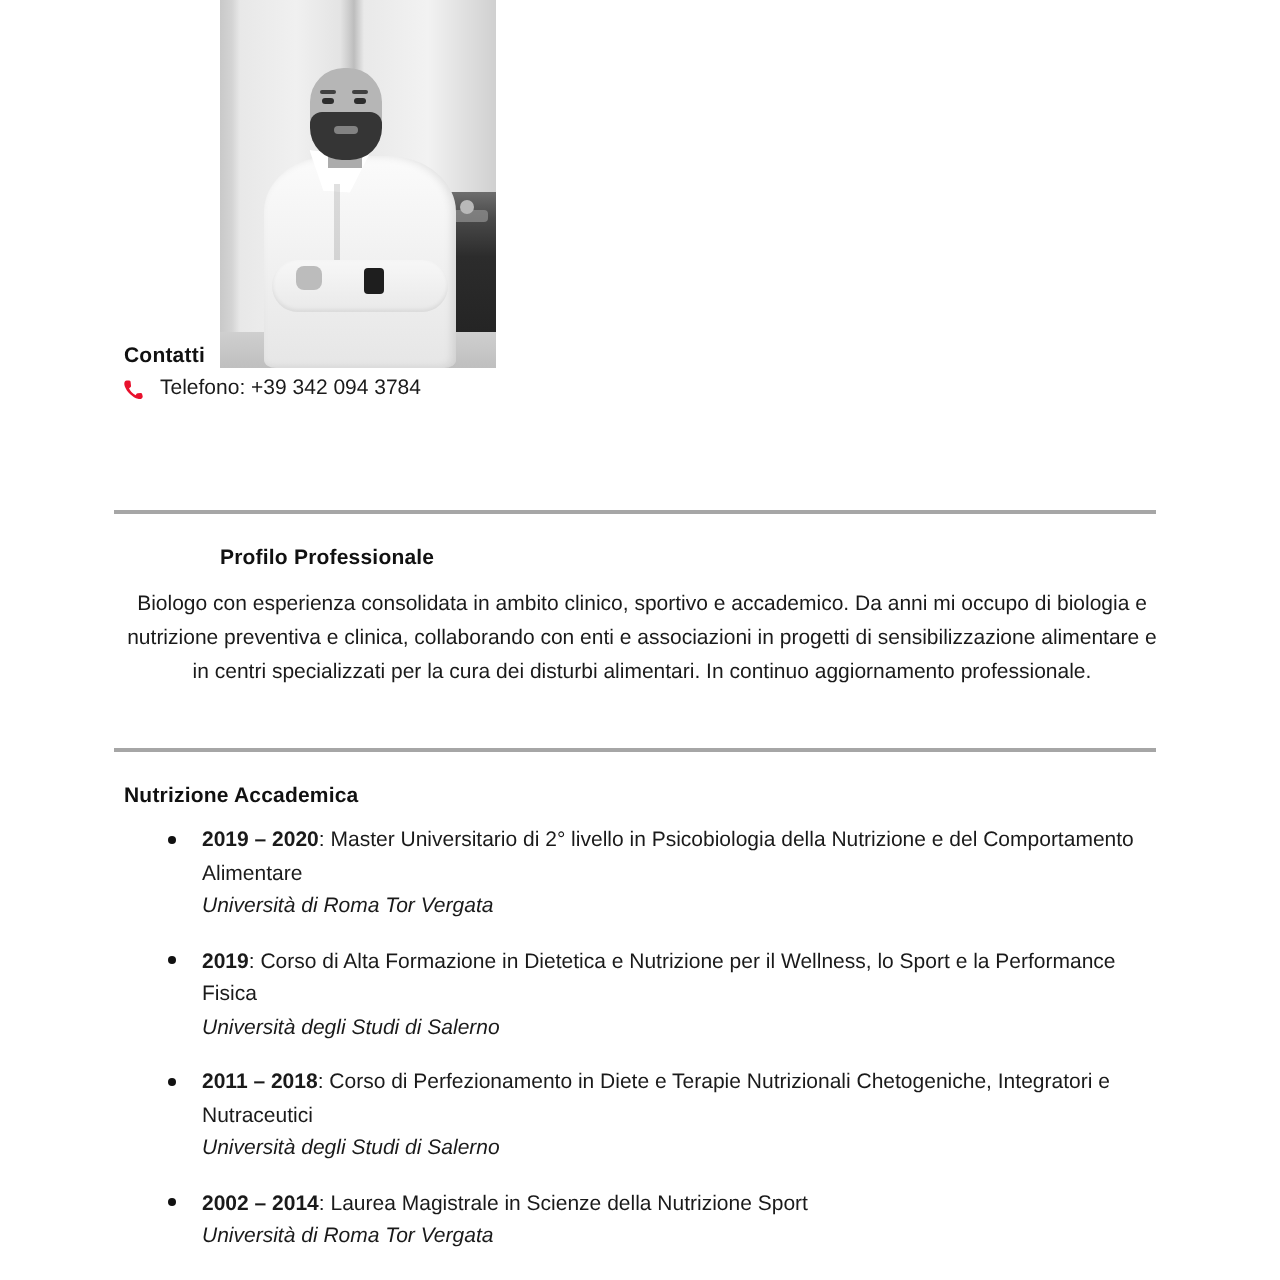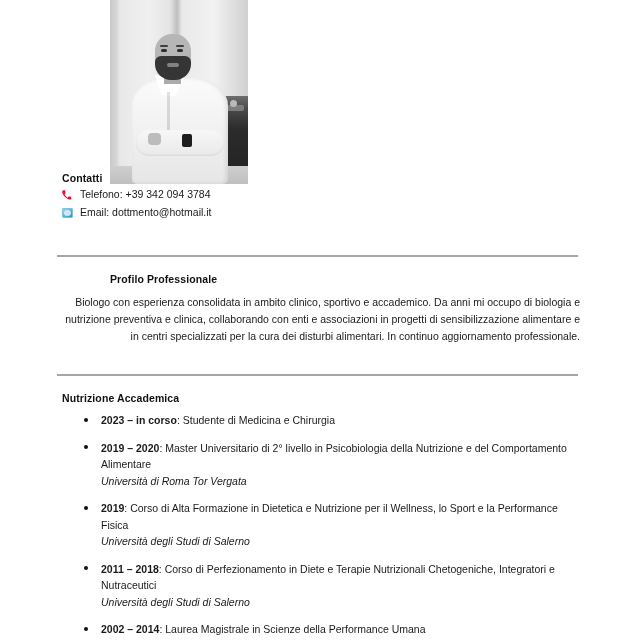--- a/index.html
+++ b/index.html
@@ -258,21 +258,21 @@
   #divider-2 { top: 374px; }
 
   .body-text {
     position: absolute;
     left: 62px;
     top: 294px;
     width: 518px;
     font-size: 10.5px;
     line-height: 17px;
     color: #1a1a1a;
-    text-align: right;
+    text-align: center;
   }
 
   .edu-list {
     position: absolute;
     left: 62px;
     top: 412px;
     width: 518px;
     margin: 0;
     padding: 0;
     list-style: none;
@@ -334,58 +334,48 @@
 
   <ul class="contact-list">
     <li class="contact-item">
       <span class="contact-ico ico-phone">
         <svg width="12" height="12" viewBox="0 0 16 16" aria-hidden="true">
           <path d="M3.2 1.6c-.5 0-1 .3-1.3.8-.5.9-.5 2 0 3.2.7 1.9 2 3.7 3.6 5.2 1.6 1.5 3.4 2.6 5.1 3.1 1.1.3 2.1.2 2.7-.4.4-.4.6-.9.5-1.3l-.4-1.5c-.1-.4-.5-.7-.9-.7l-2 .1c-.4 0-.7.2-.9.5l-.5.9c-1.1-.6-2-1.3-2.8-2.2-.7-.8-1.2-1.6-1.6-2.5l.9-.6c.3-.2.5-.6.4-1L5.7 2.4c-.1-.4-.4-.7-.8-.8l-1.7 0z" fill="#e8112d"></path>
         </svg>
       </span>
       <span class="contact-text">Telefono: +39 342 094 3784</span>
     </li>
-    <li class="contact-item">
-      <span class="contact-ico">
-        <span class="ico-mail"></span>
-      </span>
-      <span class="contact-text">Email: dottmento@hotmail.it</span>
-    </li>
   </ul>
 
   <div class="divider" id="divider-1"></div>
 
   <div class="section-title" id="profilo-title">Profilo Professionale</div>
 
   <div class="body-text">Biologo con esperienza consolidata in ambito clinico, sportivo e accademico. Da anni mi occupo di biologia e nutrizione preventiva e clinica, collaborando con enti e associazioni in progetti di sensibilizzazione alimentare e in centri specializzati per la cura dei disturbi alimentari. In continuo aggiornamento professionale.</div>
 
   <div class="divider" id="divider-2"></div>
 
   <div class="section-title" id="formazione-title">Nutrizione Accademica</div>
 
   <ul class="edu-list">
-    <li class="edu-item">
-      <span class="bullet"></span>
-      <span class="edu-period">2023 – in corso</span><span class="edu-desc">: Studente di Medicina e Chirurgia</span>
-    </li>
     <li class="edu-item">
       <span class="bullet"></span>
       <span class="edu-period">2019 – 2020</span><span class="edu-desc">: Master Universitario di 2° livello in Psicobiologia della Nutrizione e del Comportamento Alimentare</span>
       <span class="edu-school">Università di Roma Tor Vergata</span>
     </li>
     <li class="edu-item">
       <span class="bullet"></span>
       <span class="edu-period">2019</span><span class="edu-desc">: Corso di Alta Formazione in Dietetica e Nutrizione per il Wellness, lo Sport e la Performance Fisica</span>
       <span class="edu-school">Università degli Studi di Salerno</span>
     </li>
     <li class="edu-item">
       <span class="bullet"></span>
       <span class="edu-period">2011 – 2018</span><span class="edu-desc">: Corso di Perfezionamento in Diete e Terapie Nutrizionali Chetogeniche, Integratori e Nutraceutici</span>
       <span class="edu-school">Università degli Studi di Salerno</span>
     </li>
     <li class="edu-item">
       <span class="bullet"></span>
-      <span class="edu-period">2002 – 2014</span><span class="edu-desc">: Laurea Magistrale in Scienze della Performance Umana</span>
+      <span class="edu-period">2002 – 2014</span><span class="edu-desc">: Laurea Magistrale in Scienze della Nutrizione Sport</span>
       <span class="edu-school">Università di Roma Tor Vergata</span>
     </li>
   </ul>
 
 </div>
 
 </body></html>

